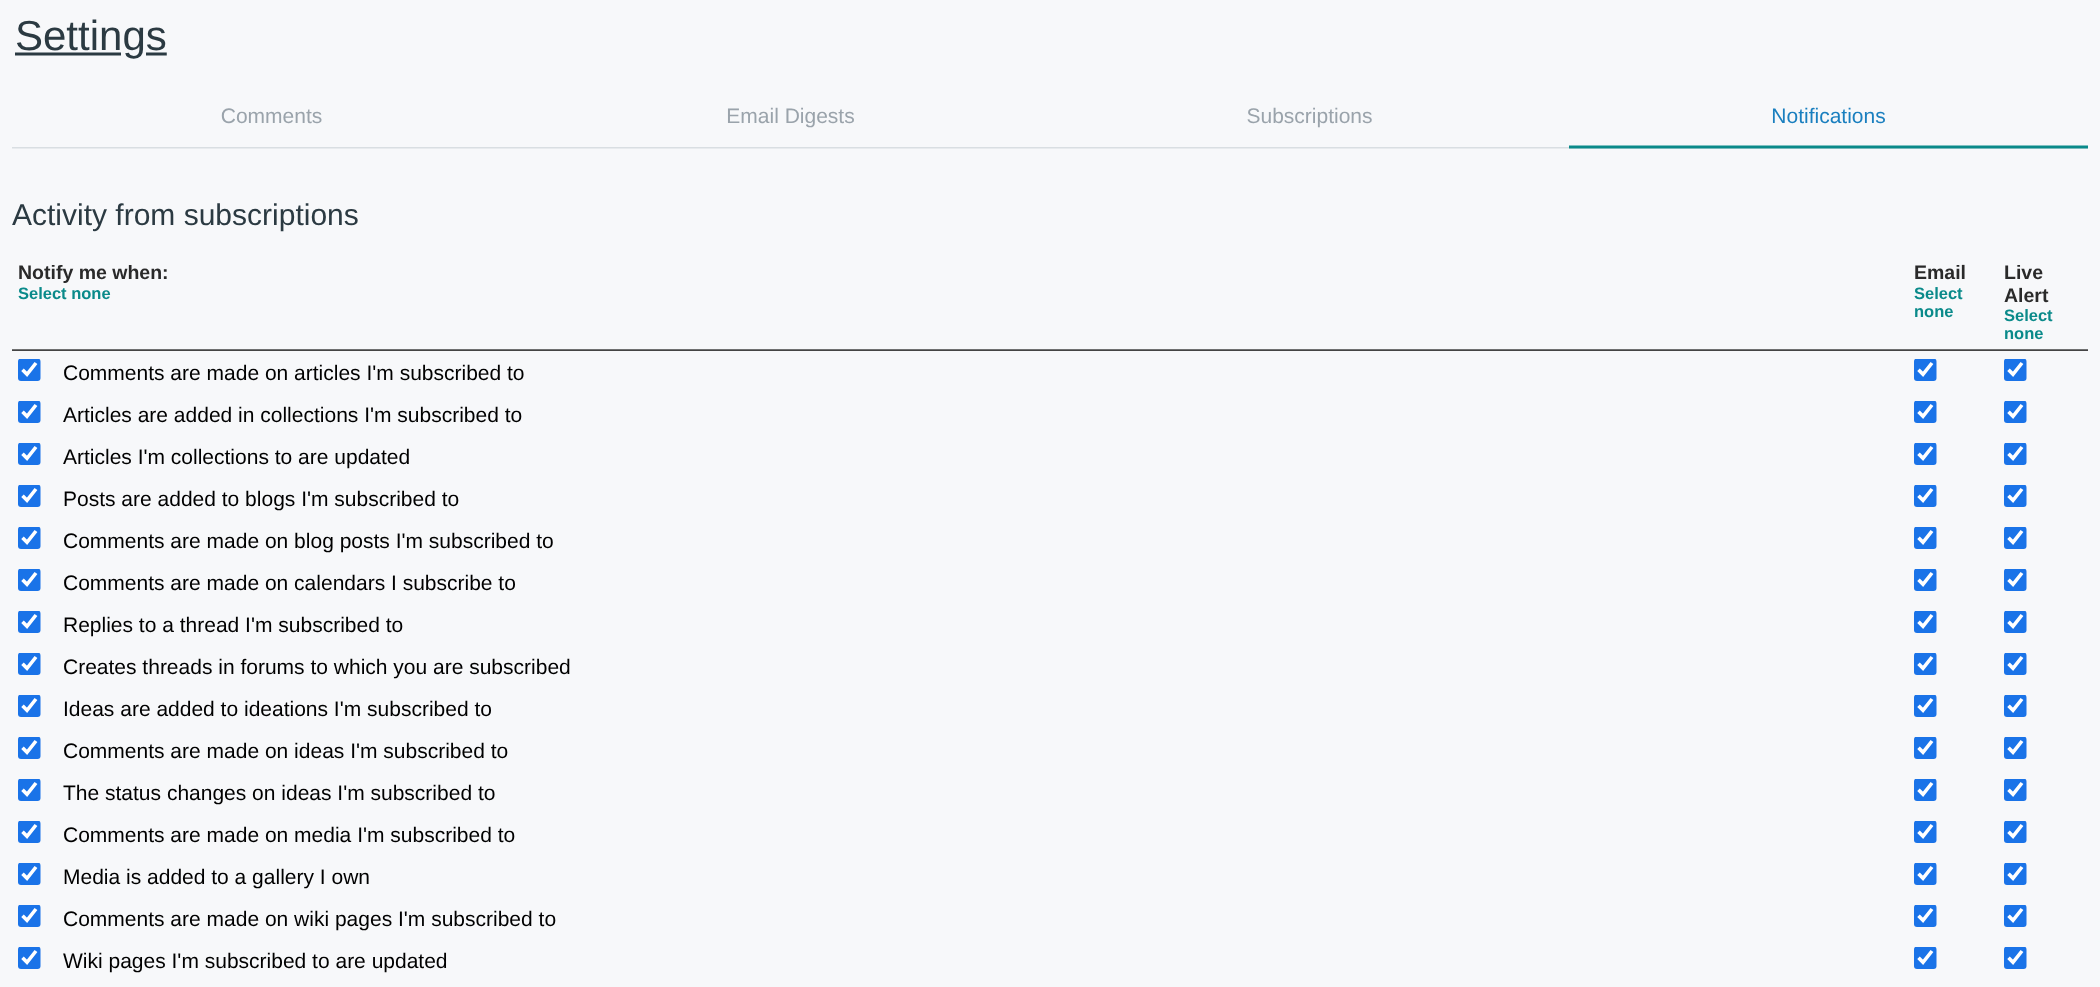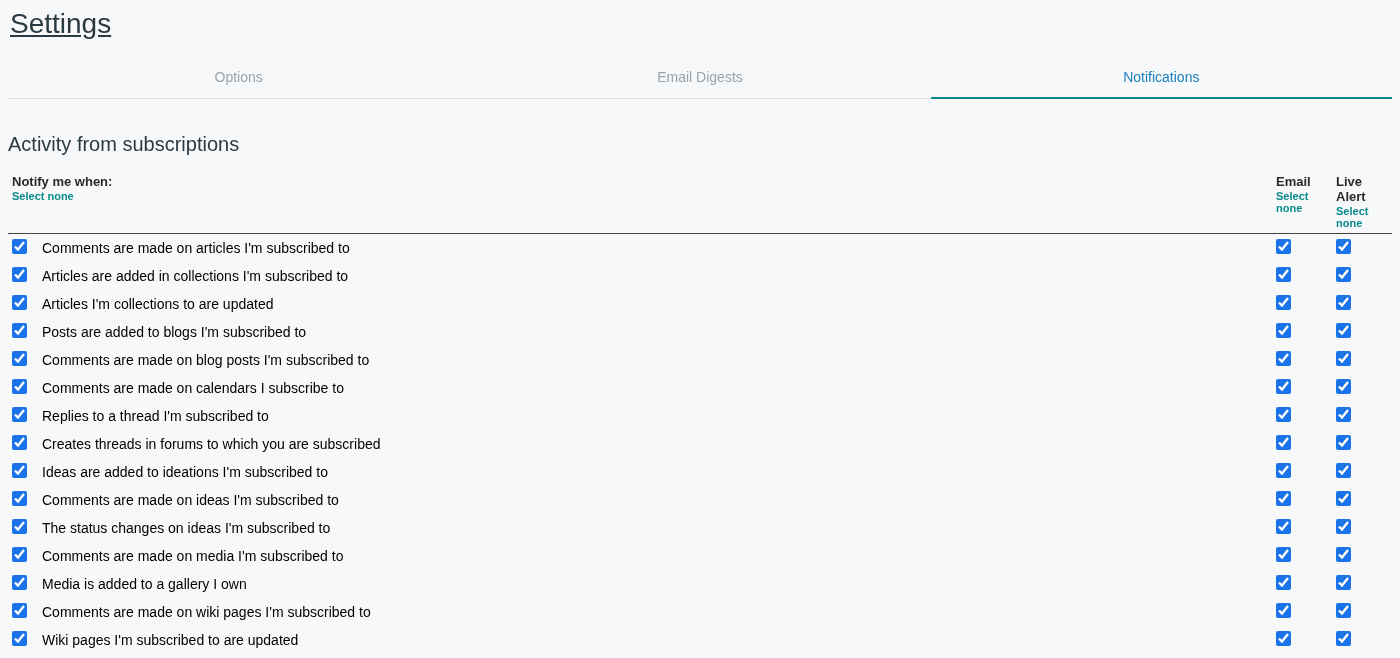--- a/index.html
+++ b/index.html
@@ -102,22 +102,23 @@
     color: #000000;
   }
 </style>
 </head>
 <body>
 
 <div class="page">
   <h1 class="page-title">Settings</h1>
 
   <div class="tabs">
-      <div class="tab">Options</div>
+      <div class="tab">Comments</div>
       <div class="tab">Email Digests</div>
+      <div class="tab">Subscriptions</div>
       <div class="tab active">Notifications</div>
     </div>
 
   <h2 class="section-title">Activity from subscriptions</h2>
 
   <table class="notif">
     <colgroup>
       <col style="width:30px">
       <col>
       <col style="width:60px">

